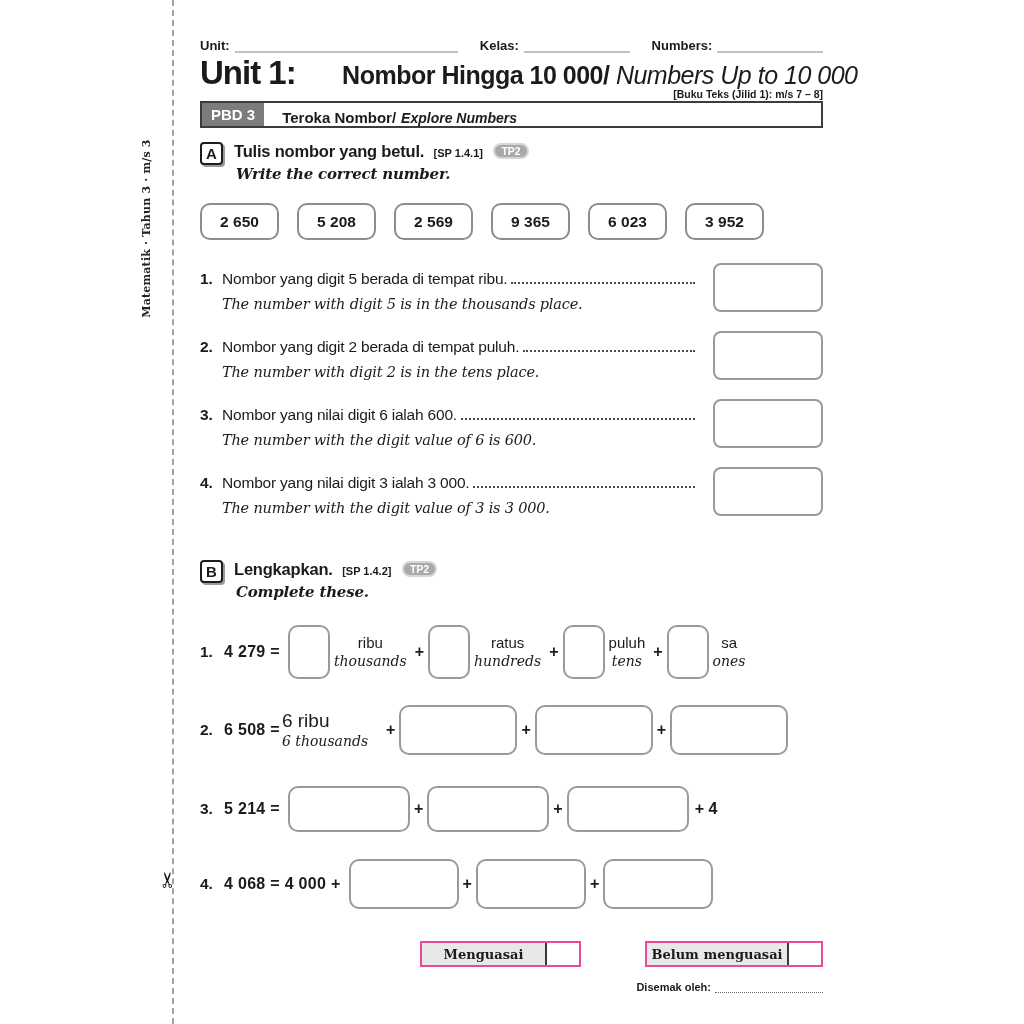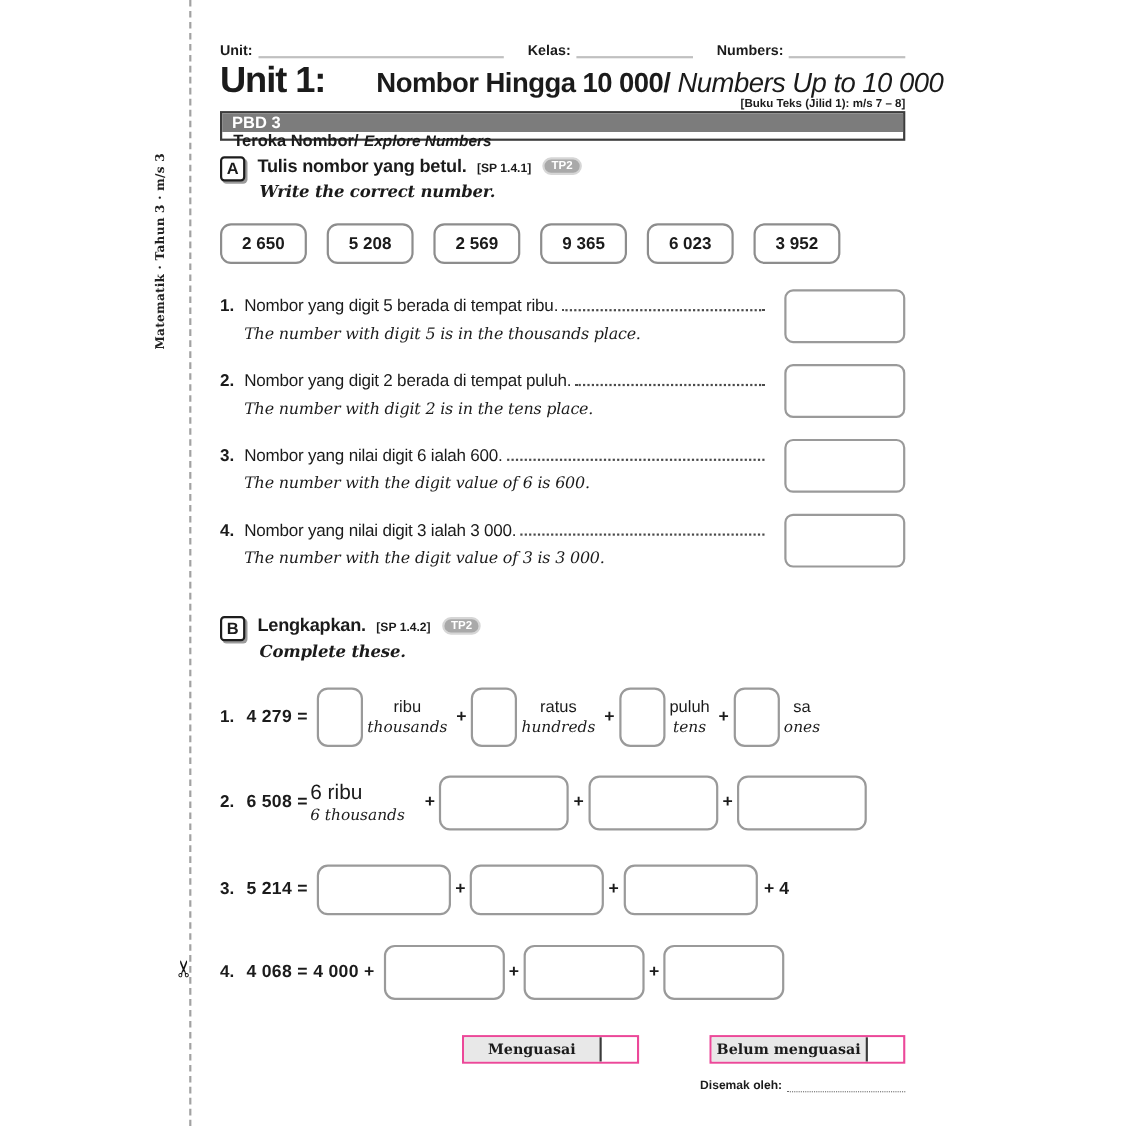--- a/index.html
+++ b/index.html
@@ -27,24 +27,24 @@
 
   
   .title-row { position:absolute; top:54px; left:0; white-space:nowrap; }
   .unit-prefix { font-size:33px; font-weight:bold; letter-spacing:-1px; }
   .title-my { font-size:25px; font-weight:bold; letter-spacing:-0.5px;margin-left:40px; }
   .title-en { font-size:25px; font-style:italic; letter-spacing:-0.5px; }
   .book-ref { position:absolute; top:88px; right:0; font-size:10.5px; font-weight:bold; }
 
   
   .banner { position:absolute; top:101px; left:0; right:0; height:27px; border:2px solid #3c3c3c;
-            display:flex; align-items:stretch; background:#fff;flex-direction:column; }
+            display:flex; align-items:stretch; background:#fff; }
   .pbd-badge { background:#7c7c7c; color:#fff; font-weight:bold; font-size:15px;
                display:flex; align-items:center; padding:0 9px; }
-  .topic { display:flex; align-items:flex-start; padding-left:10px; font-size:15px; font-weight:bold; }
+  .topic { display:flex; align-items:flex-end; padding-left:18px; font-size:15px; font-weight:bold; }
   .topic .en { font-style:italic; font-size:14px; margin-left:5px; }
 
   
   .sec-head { position:absolute; left:0; display:flex; align-items:flex-start; }
   .letter-badge { width:23px; height:23px; border:2px solid #1d1d1d; border-radius:4px; background:#fff;
                   box-shadow:2px 2px 0 #9b9b9b; font-weight:bold; font-size:15px;
                   display:flex; align-items:center; justify-content:center; margin-right:11px; }
   .sec-title { font-size:16.5px; font-weight:bold; letter-spacing:-0.2px; }
   .sp-code { font-size:11px; font-weight:bold; margin-left:5px; }
   .tp-pill { display:inline-block; background:#a9a9a9; color:#fff; border:2px solid #d6d6d6;

